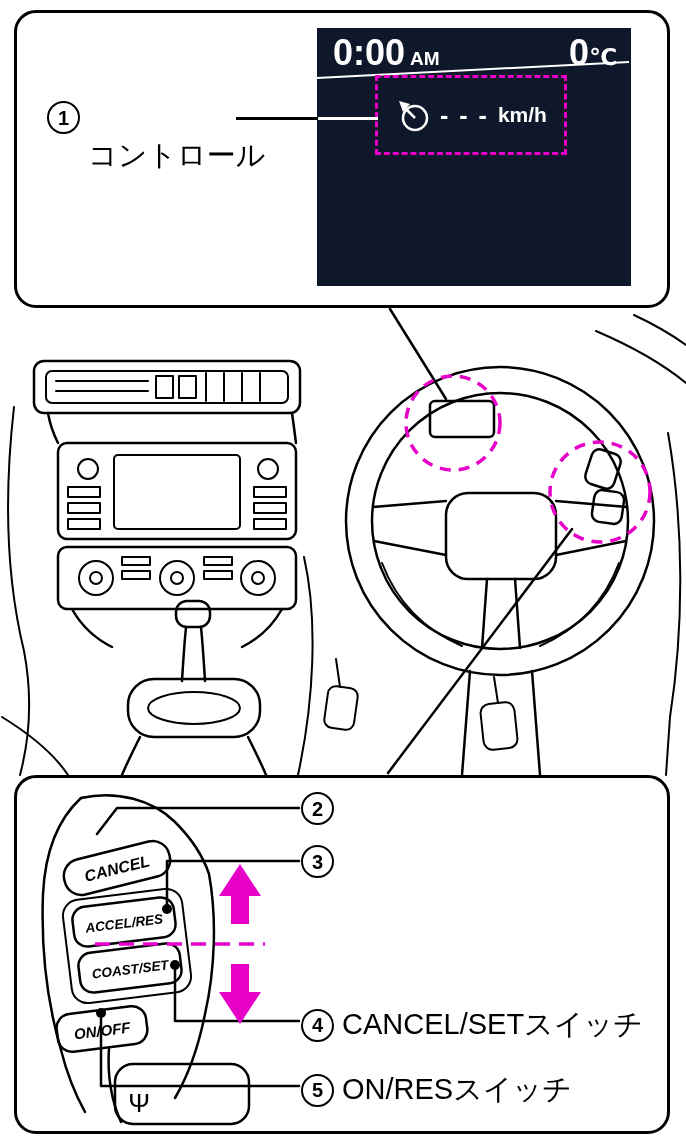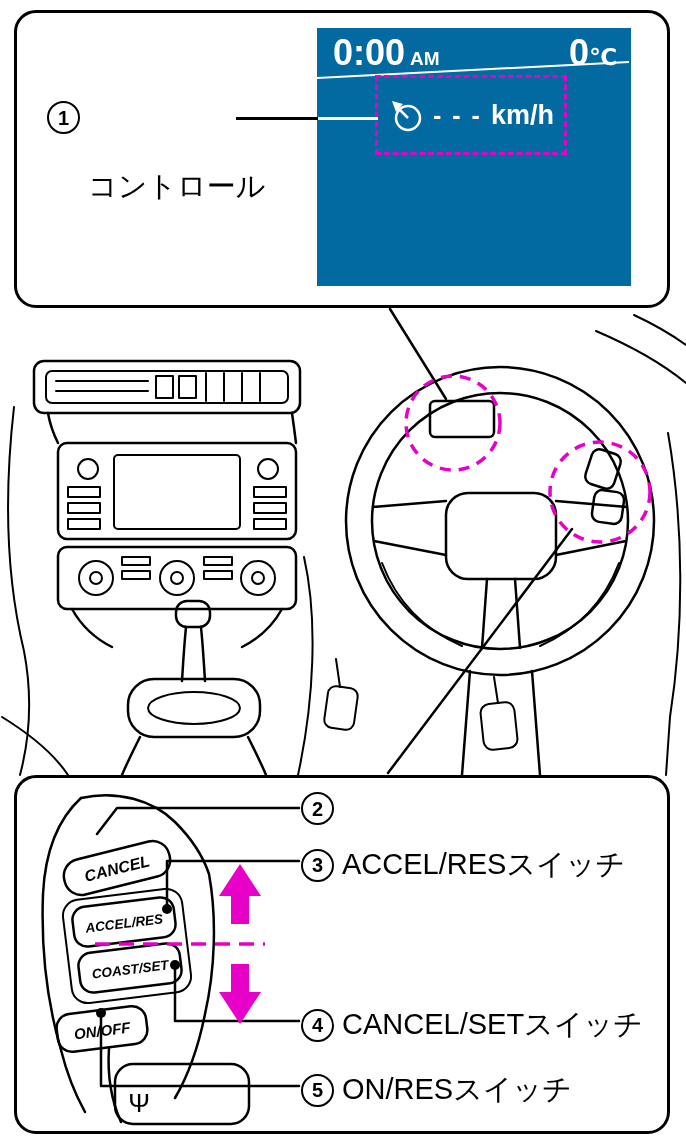--- a/index.html
+++ b/index.html
@@ -8,32 +8,32 @@
   .callout-box{position:absolute;border:3.5px solid #000;border-radius:22px;background:#fff;}
   .top-box{left:14px;top:10px;width:650px;height:292px;}
   .bottom-box{left:14px;top:775px;width:650px;height:353px;overflow:hidden;}
 
   .circled{display:inline-flex;width:29px;height:29px;border:2.5px solid #000;border-radius:50%;
            align-items:center;justify-content:center;font-size:20px;font-weight:bold;
            margin-right:8px;flex:none;line-height:1;}
 
   .callout1{position:absolute;left:30px;top:88px;font-size:29px;font-weight:500;line-height:42px;}
   .c1-row{display:flex;align-items:center;}
-  .c1-cont{margin-left:41px;margin-top:31px;}
-
-  .display{position:absolute;left:300px;top:15px;width:314px;height:258px;background:#0369a1;color:#fff;}
+  .c1-cont{margin-left:41px;}
+
+  .display{position:absolute;left:300px;top:15px;width:314px;height:258px;background:#0f172a;color:#fff;}
   .disp-row{display:flex;justify-content:space-between;align-items:baseline;padding:4px 14px 0 16px;}
   .big{font-size:36px;font-weight:bold;}
   .small{font-size:19px;font-weight:bold;margin-left:5px;}
   .mid{font-size:23px;font-weight:bold;}
   .disp-curve{position:absolute;left:0;top:28px;}
   .cruise-box{position:absolute;left:58px;top:47px;width:192px;height:80px;border:3px dashed #e600c8;
               box-sizing:border-box;display:flex;align-items:center;justify-content:center;gap:9px;}
   .dashes{font-size:25px;font-weight:800;letter-spacing:2px;}
-  .kmh{font-size:27px;font-weight:bold;}
+  .kmh{font-size:21px;font-weight:bold;}
 
   .lead1a{position:absolute;left:236px;top:117px;width:82px;height:3px;background:#000;z-index:2;}
   .lead1b{position:absolute;left:318px;top:117px;width:60px;height:3px;background:#fff;z-index:3;}
 
   .mid-svg{position:absolute;left:0;top:315px;overflow:visible;}
   .pod-svg{position:absolute;left:0;top:0;}
 
   .sw-label{position:absolute;left:284px;display:flex;align-items:center;
             font-size:29px;font-weight:500;white-space:nowrap;}
 </style>
@@ -217,21 +217,20 @@
         <polygon points="223,86 244,118 232,118 232,146 214,146 214,118 202,118" fill="#e600c8"></polygon>
         <polygon points="223,246 202,214 214,214 214,186 232,186 232,214 244,214" fill="#e600c8"></polygon>
       </g>
     </svg>
 
     <div class="sw-label" style="top:14px">
       <span class="circled">2</span>
     </div>
     <div class="sw-label" style="top:67px">
       <span class="circled">3</span>
-      <span>ACCEL/RESスイッチ</span>
     </div>
     <div class="sw-label" style="top:227px">
       <span class="circled">4</span>
       <span>CANCEL/SETスイッチ</span>
     </div>
     <div class="sw-label" style="top:292px">
       <span class="circled">5</span>
       <span>ON/RESスイッチ</span>
     </div>
   </div>

